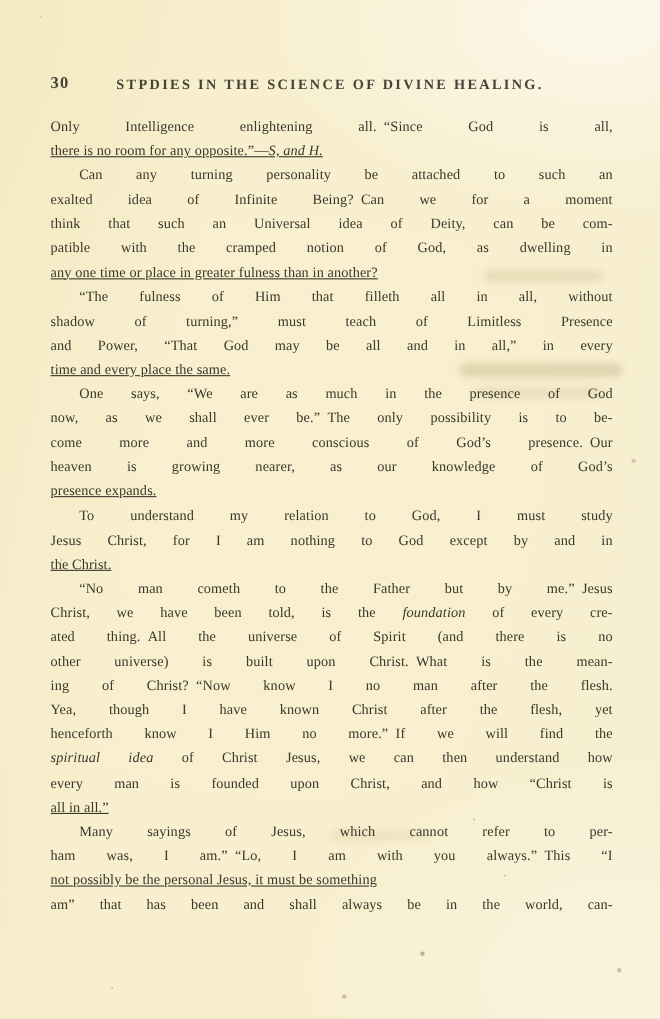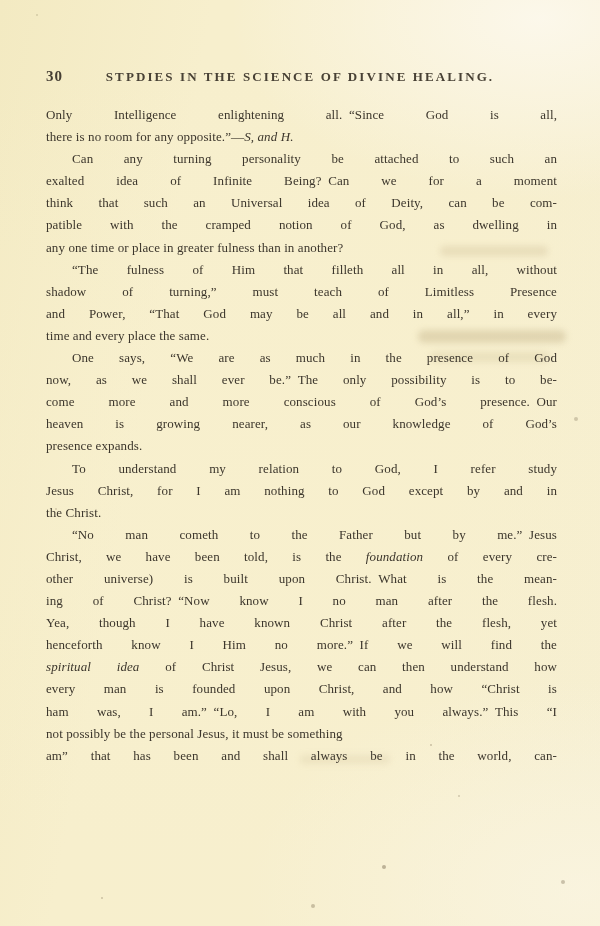--- a/index.html
+++ b/index.html
@@ -52,21 +52,21 @@
     width: 511px;
   }
   .para { margin: 0; }
   .line {
     font-size: 13px;
     line-height: 22.1px;
     text-align: justify;
     text-align-last: justify;
     letter-spacing: 0.1px;
   }
-  .line.last { text-align-last: left; }
+  .line.last { text-align-last: left; text-decoration: underline; }
   .line.indent { text-indent: 26px; }
   .line i { font-style: italic; }
   
   .ghost {
     position: absolute;
     border-radius: 6px;
     filter: blur(3px);
     pointer-events: none;
   }
   .ghost.g1 { left: 418px; top: 330px; width: 148px; height: 13px; background: rgba(176,156,108,0.30); }
@@ -127,33 +127,36 @@
         <div class="line last"><span>time and every place the same.</span></div>
       </div>
       <div class="para">
         <div class="line indent"><span>One says, “We are as much in the presence of God</span></div>
         <div class="line"><span>now, as we shall ever be.” The only possibility is to be-</span></div>
         <div class="line"><span>come more and more conscious of God’s presence. Our</span></div>
         <div class="line"><span>heaven is growing nearer, as our knowledge of God’s</span></div>
         <div class="line last"><span>presence expands.</span></div>
       </div>
       <div class="para">
-        <div class="line indent"><span>To understand my relation to God, I refer study</span></div>
+        <div class="line indent"><span>To understand my relation to God, I must study</span></div>
         <div class="line"><span>Jesus Christ, for I am nothing to God except by and in</span></div>
         <div class="line last"><span>the Christ.</span></div>
       </div>
       <div class="para">
         <div class="line indent"><span>“No man cometh to the Father but by me.” Jesus</span></div>
         <div class="line"><span>Christ, we have been told, is the </span><i>foundation</i><span> of every cre-</span></div>
+        <div class="line"><span>ated thing. All the universe of Spirit (and there is no</span></div>
         <div class="line"><span>other universe) is built upon Christ. What is the mean-</span></div>
         <div class="line"><span>ing of Christ? “Now know I no man after the flesh.</span></div>
         <div class="line"><span>Yea, though I have known Christ after the flesh, yet</span></div>
         <div class="line"><span>henceforth know I Him no more.” If we will find the</span></div>
         <div class="line"><i>spiritual idea</i><span> of Christ Jesus, we can then understand how</span></div>
         <div class="line"><span>every man is founded upon Christ, and how “Christ is</span></div>
+        <div class="line last"><span>all in all.”</span></div>
       </div>
       <div class="para">
+        <div class="line indent"><span>Many sayings of Jesus, which cannot refer to per-</span></div>
         <div class="line"><span>ham was, I am.” “Lo, I am with you always.” This “I</span></div>
         <div class="line last"><span>not possibly be the personal Jesus, it must be something</span></div>
         <div class="line"><span>am” that has been and shall always be in the world, can-</span></div>
       </div>
     </div>
 </div>
 
 </body></html>

